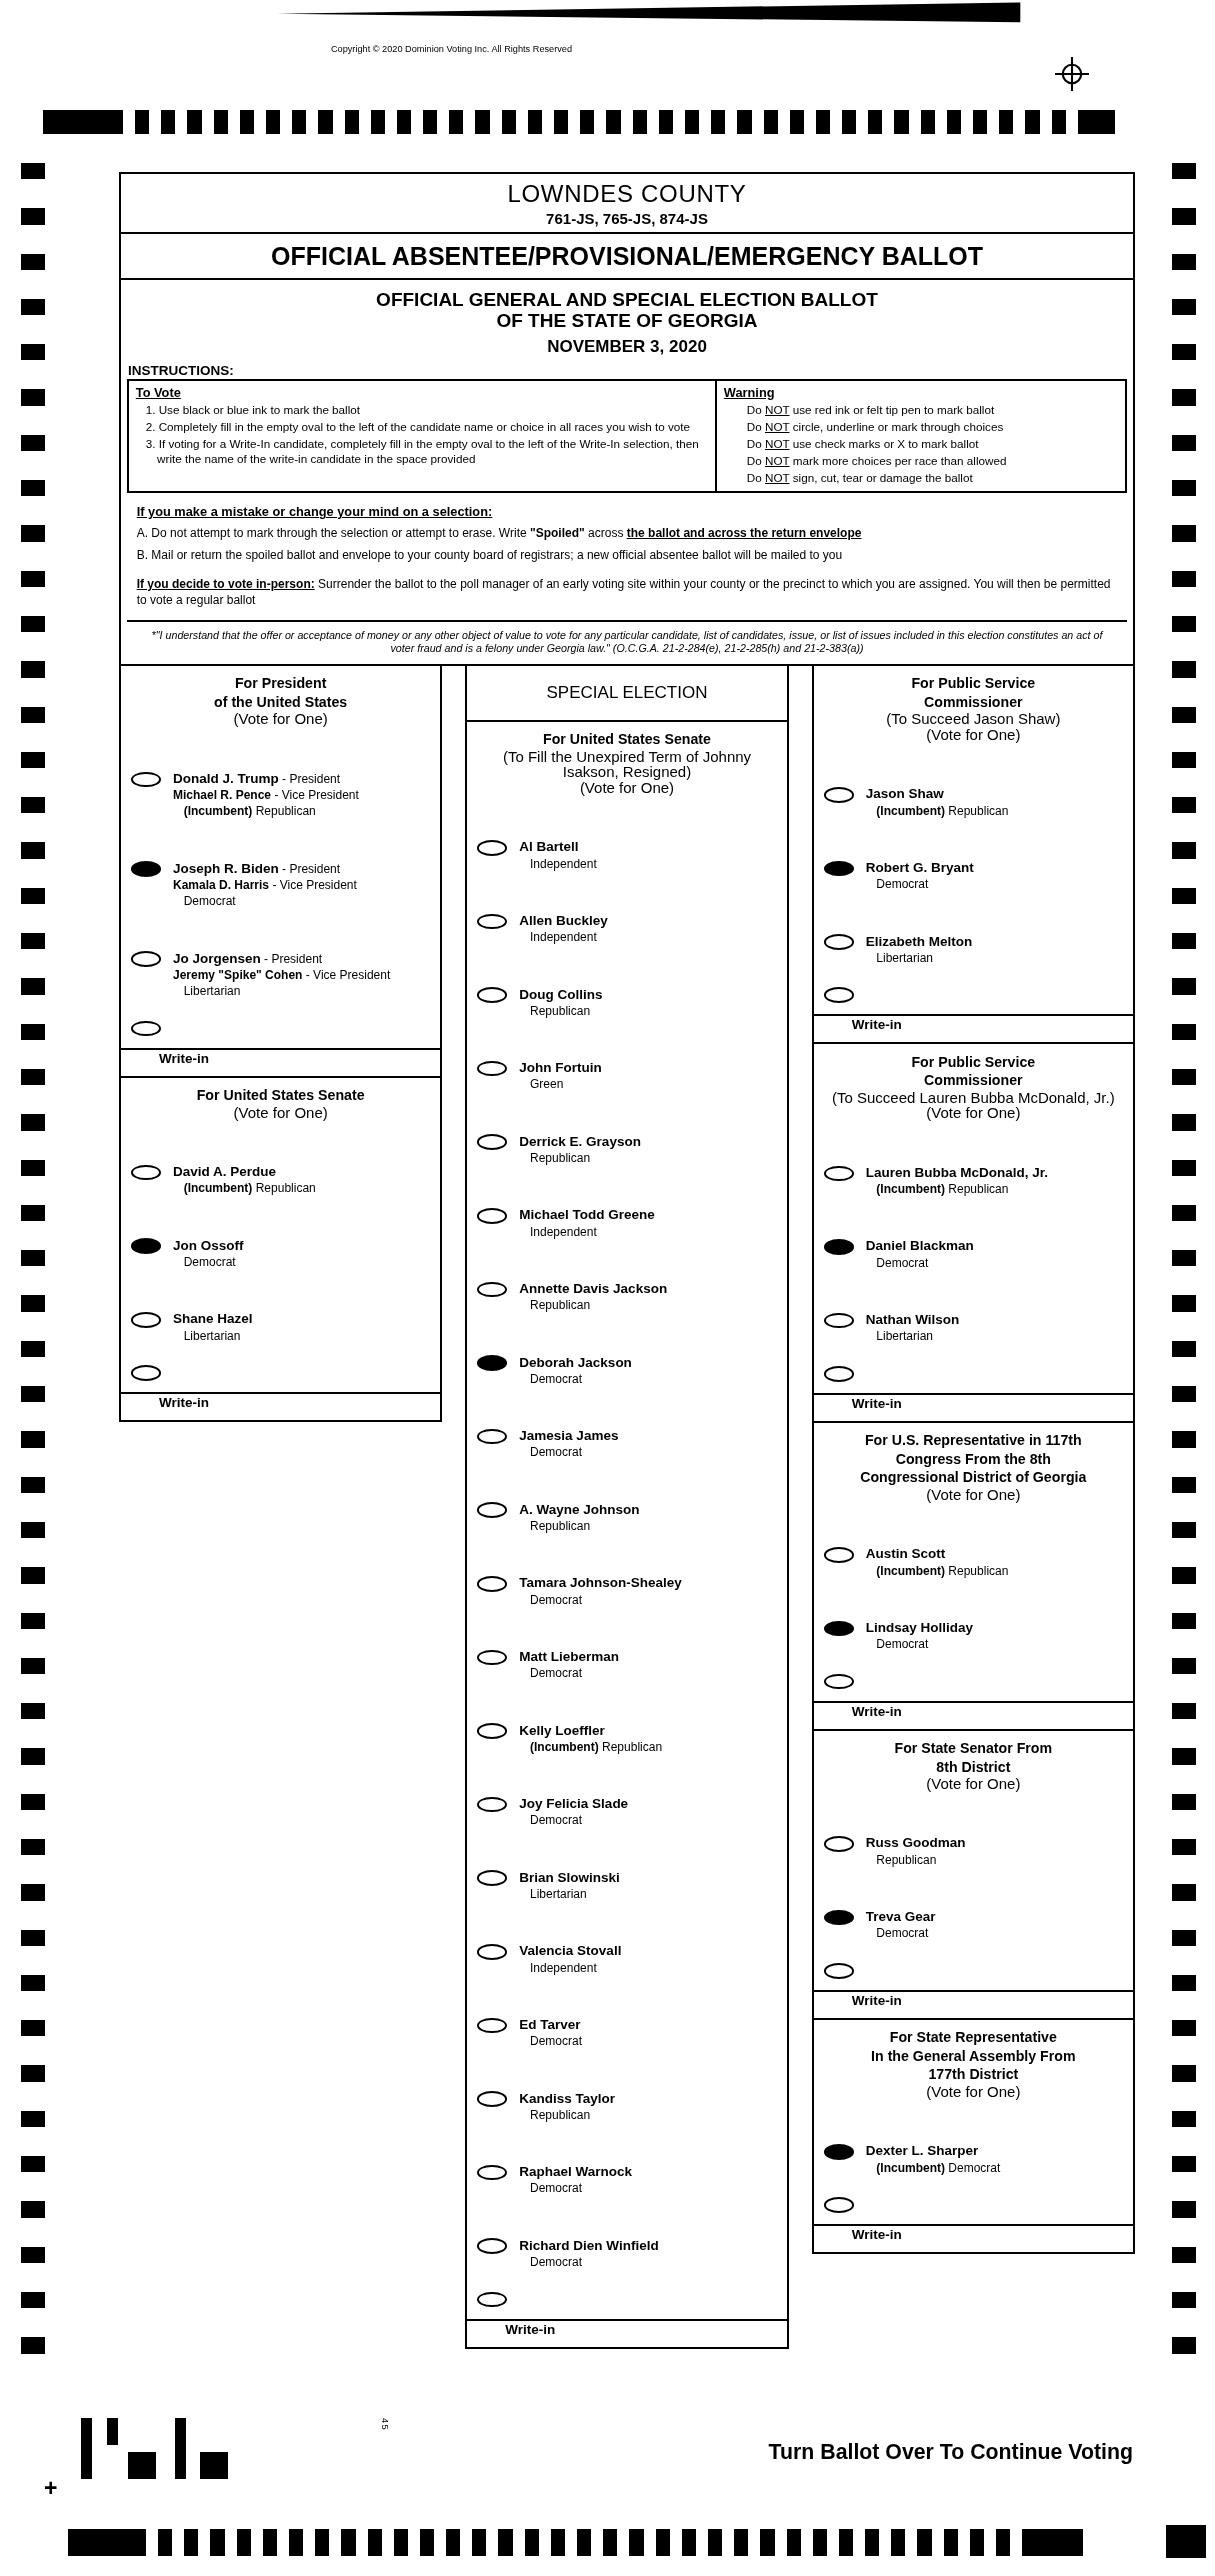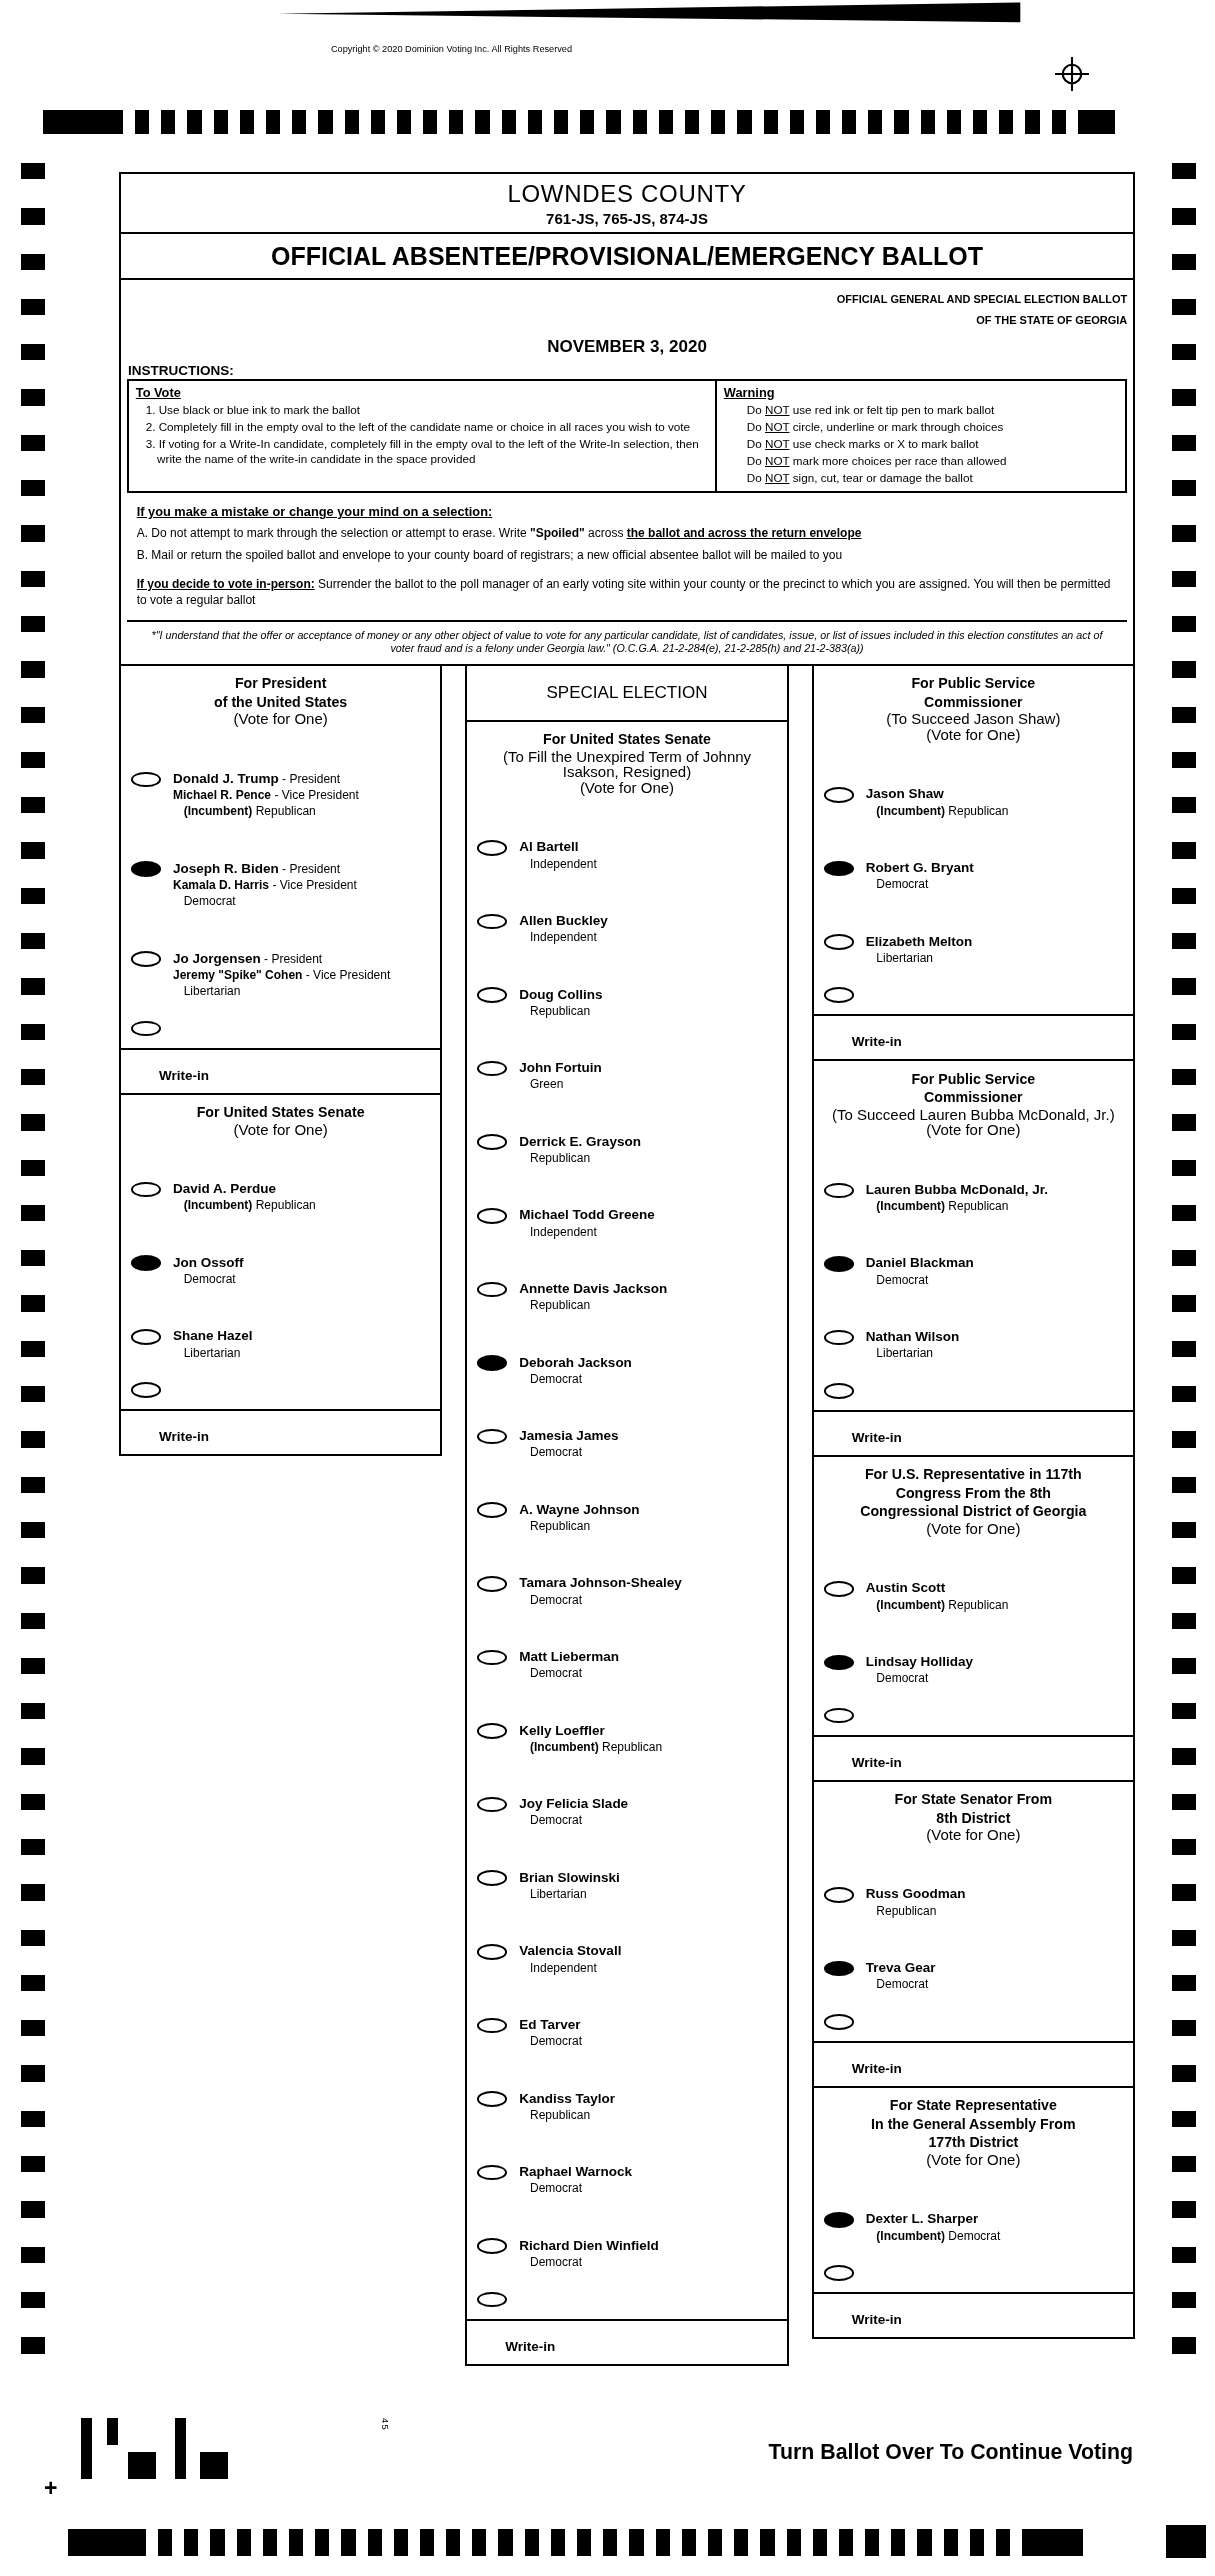--- a/index.html
+++ b/index.html
@@ -25,21 +25,21 @@
 
   
   .ballot{position:absolute;left:119px;top:172px;width:1016px}
   .hdr-wrap{border:2.1px solid #000}
   .county-box{border-bottom:2.1px solid #000;text-align:center;padding:6.4px 0 5px}
   .county{font-size:24px;font-weight:normal;letter-spacing:0.7px}
   .precincts{font-size:15px;font-weight:bold;margin-top:1.4px}
   .title-box{border-bottom:2.1px solid #000;text-align:center;padding:7.8px 0}
   .ballot-title{font-size:25px;font-weight:bold}
   .main-box{padding:8.5px 5.7px 0}
-  .etitle{font-size:11px;font-weight:bold;text-align:right;line-height:21.3px}
+  .etitle{font-size:19px;font-weight:bold;text-align:center;line-height:21.3px}
   .edate{font-size:17px;font-weight:bold;text-align:center;margin-top:5.7px}
   .ins-label{font-size:13.5px;font-weight:bold;margin:5.7px 0 1.4px 1.4px}
   .ins-row{display:flex}
   .tv-box{flex:1.45;border:2.1px solid #000;padding:3.6px 7.1px 5.7px}
   .warn-box{flex:1;border:2.1px solid #000;border-left:none;padding:3.6px 7.1px 5.7px}
   .tv-title,.warn-title{font-size:12.8px;font-weight:bold;text-decoration:underline}
   .tv-item{font-size:11.7px;line-height:15px;margin-top:2.1px;padding-left:21.3px;text-indent:-11.4px}
   .warn-item{font-size:11.7px;line-height:15px;margin-top:2.1px;padding-left:33px;text-indent:-10px}
   .mistake{margin-top:11.4px}
   .mis-title{font-size:12.8px;font-weight:bold;text-decoration:underline;padding-left:10px}
@@ -58,21 +58,21 @@
   .c-title{font-size:14.2px;font-weight:bold;line-height:18.5px}
   .c-sub{font-size:15px;line-height:15.6px}
   .cand{display:flex;gap:12px;padding-left:10px;margin-top:41px;align-items:flex-start}
   .oval{flex:none;width:30px;height:15.6px;border:2.1px solid #000;border-radius:50%;background:#fff;margin-top:0.7px}
   .oval.filled{background:#000}
   .cand-line{font-size:12px;line-height:16.3px}
   .cand-line:first-child .b{font-size:13.5px}
   .cand-line:last-child:not(:first-child){padding-left:10.7px}
   .writein .oval{margin:21.3px 0 0 10px}
   .wi-line{border-top:2.1px solid #000;margin-top:11.4px}
-  .wi-label{font-weight:bold;font-size:13.5px;padding-left:38px;margin-top:18px}
+  .wi-label{font-weight:bold;font-size:13.5px;padding-left:38px;margin-top:1px}
 
   
   .turn{position:absolute;top:2440px;right:82px;font-size:21.3px;font-weight:bold}
   .abar{position:absolute;background:#000}
   .plus{position:absolute;left:44px;top:2475px;font-size:23px;font-weight:bold}
   .stub{position:absolute;left:380px;top:2418px;font-size:9.2px;writing-mode:vertical-rl;letter-spacing:1.4px}
 </style>
 </head>
 <body>
 

